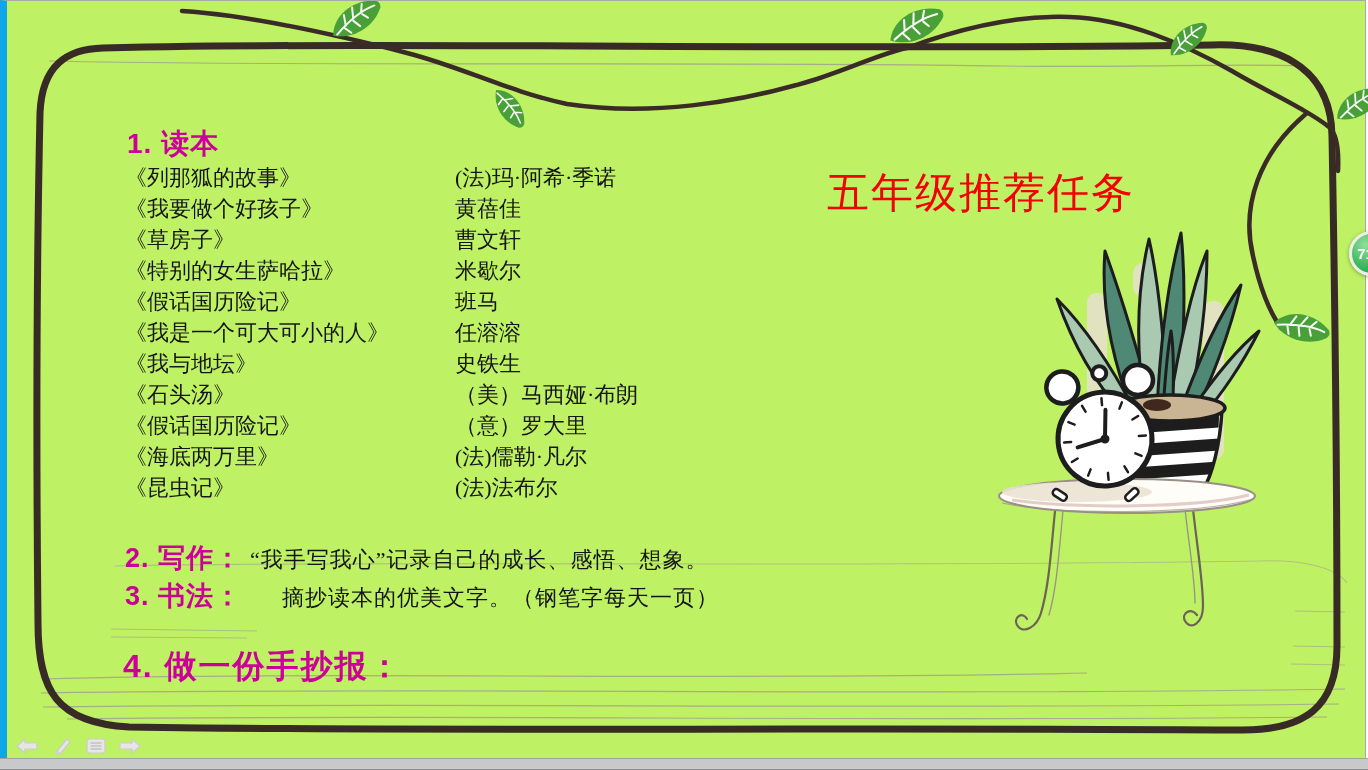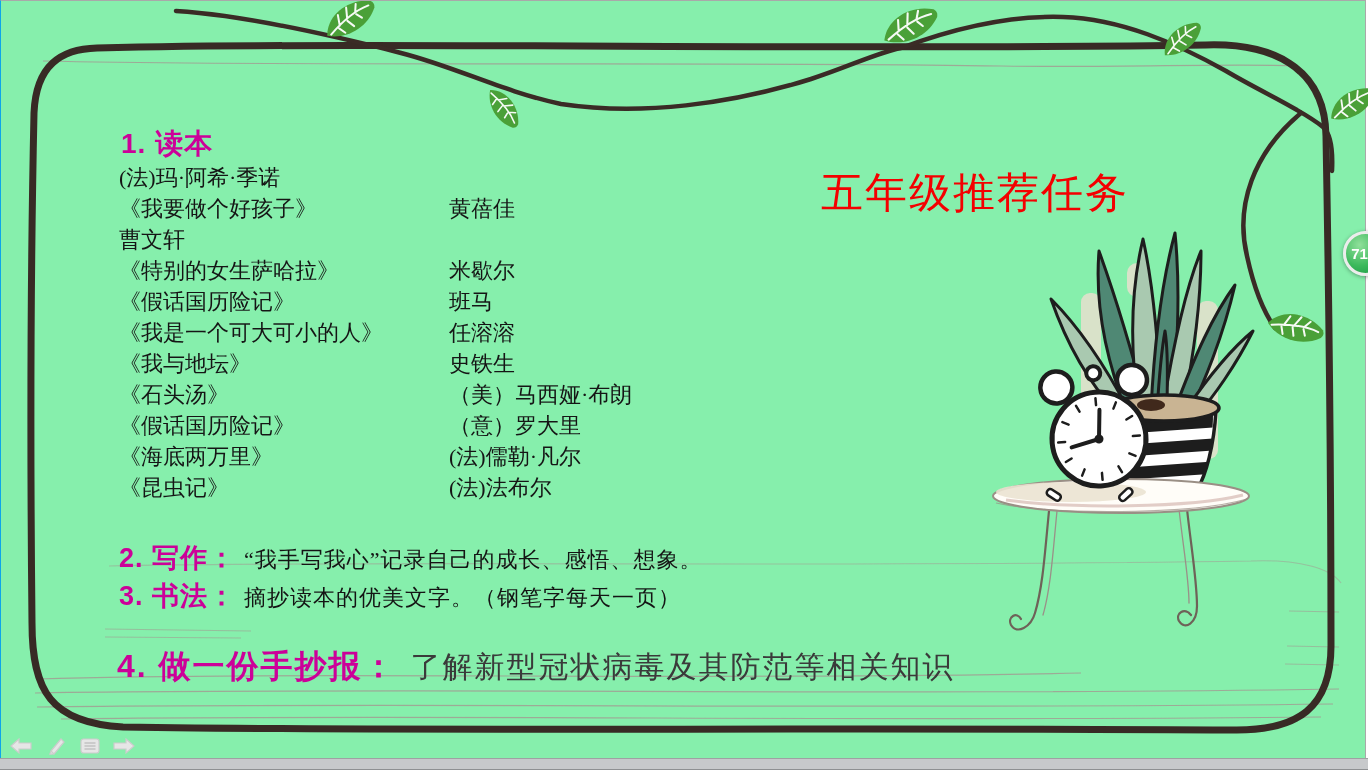--- a/index.html
+++ b/index.html
@@ -2,34 +2,34 @@
 <html><head>
 <meta charset="utf-8">
 <style>
   html,body{margin:0;padding:0;}
   body{
     width:1368px;height:770px;position:relative;overflow:hidden;
     background:#ffffff;font-family:"Liberation Sans",sans-serif;
   }
   .slide{
     position:absolute;left:0;top:0;width:1366px;height:758px;
-    background:#86efac;border-left:1px solid #0ea5e9;border-right:1px solid #a9a9a9;border-top:1px solid #a9a9a9;
+    background:#bef264;border-left:7px solid #0ea5e9;border-right:1px solid #a9a9a9;border-top:1px solid #a9a9a9;
     box-sizing:border-box;
   }
   .scene{position:absolute;left:0;top:0;pointer-events:none;}
   .txt{position:absolute;white-space:nowrap;text-align:center;}
   .sec-head{font-family:"Liberation Sans",sans-serif;font-weight:bold;color:#cc0099;}
   .section{position:absolute;display:flex;align-items:baseline;white-space:nowrap;}
   .section-1{left:120px;top:124px;}
   .section-1 .sec-head{font-size:28px;letter-spacing:1px;}
   .book-list{position:absolute;left:118px;top:161px;font-family:"Liberation Serif",serif;font-size:22px;color:#151515;}
   .book-row{display:flex;height:31px;align-items:center;}
   .book-title{width:330px;}
   .section-2{left:118px;top:504px;}
-  .section-3{left:118px;top:542px;}
+  .section-3{left:118px;top:542px;gap:32px;}
   .section-2 .sec-head,.section-3 .sec-head{font-size:27px;letter-spacing:1px;margin-top:35px;}
   .kai-desc{font-family:"Liberation Serif",serif;font-size:22px;color:#141414;margin-left:8px;letter-spacing:1px;}
   .section-4{left:116px;top:596px;}
   .section-4 .sec-head{font-size:32px;letter-spacing:2px;margin-top:48px;}
   .hei-desc{font-family:"Liberation Sans",sans-serif;font-size:30px;color:#3a3a3a;margin-left:14px;letter-spacing:2px;}
   .slide-title{
     left:820px;top:164px;font-family:"Liberation Serif",serif;
     font-size:42px;color:#f40000;letter-spacing:2px;
   }
   .page-btn{
@@ -155,27 +155,29 @@
       <use href="#leaf" transform="translate(1294,329) rotate(15)"></use>
     </g>
   </svg>
 
   <div class="section section-1">
     <span class="sec-head">1. 读本</span>
   </div>
 
   <div class="book-list">
     <div class="book-row">
+        <span class="book-title">《列那狐的故事》</span>
         <span>(法)玛·阿希·季诺</span>
       </div>
     <div class="book-row">
         <span class="book-title">《我要做个好孩子》</span>
         <span>黄蓓佳</span>
       </div>
     <div class="book-row">
+        <span class="book-title">《草房子》</span>
         <span>曹文轩</span>
       </div>
     <div class="book-row">
         <span class="book-title">《特别的女生萨哈拉》</span>
         <span>米歇尔</span>
       </div>
     <div class="book-row">
         <span class="book-title">《假话国历险记》</span>
         <span>班马</span>
       </div>
@@ -210,21 +212,20 @@
     <span class="kai-desc">“我手写我心”记录自己的成长、感悟、想象。</span>
   </div>
 
   <div class="section section-3">
     <span class="sec-head">3. 书法：</span>
     <span class="kai-desc">摘抄读本的优美文字。（钢笔字每天一页）</span>
   </div>
 
   <div class="section section-4">
     <span class="sec-head">4. 做一份手抄报：</span>
-    <span class="hei-desc">了解新型冠状病毒及其防范等相关知识</span>
   </div>
 
   <div class="txt slide-title">五年级推荐任务</div>
 
   <div class="page-btn">
     <span>71</span>
   </div>
 
   <div class="nav">
     <button>

